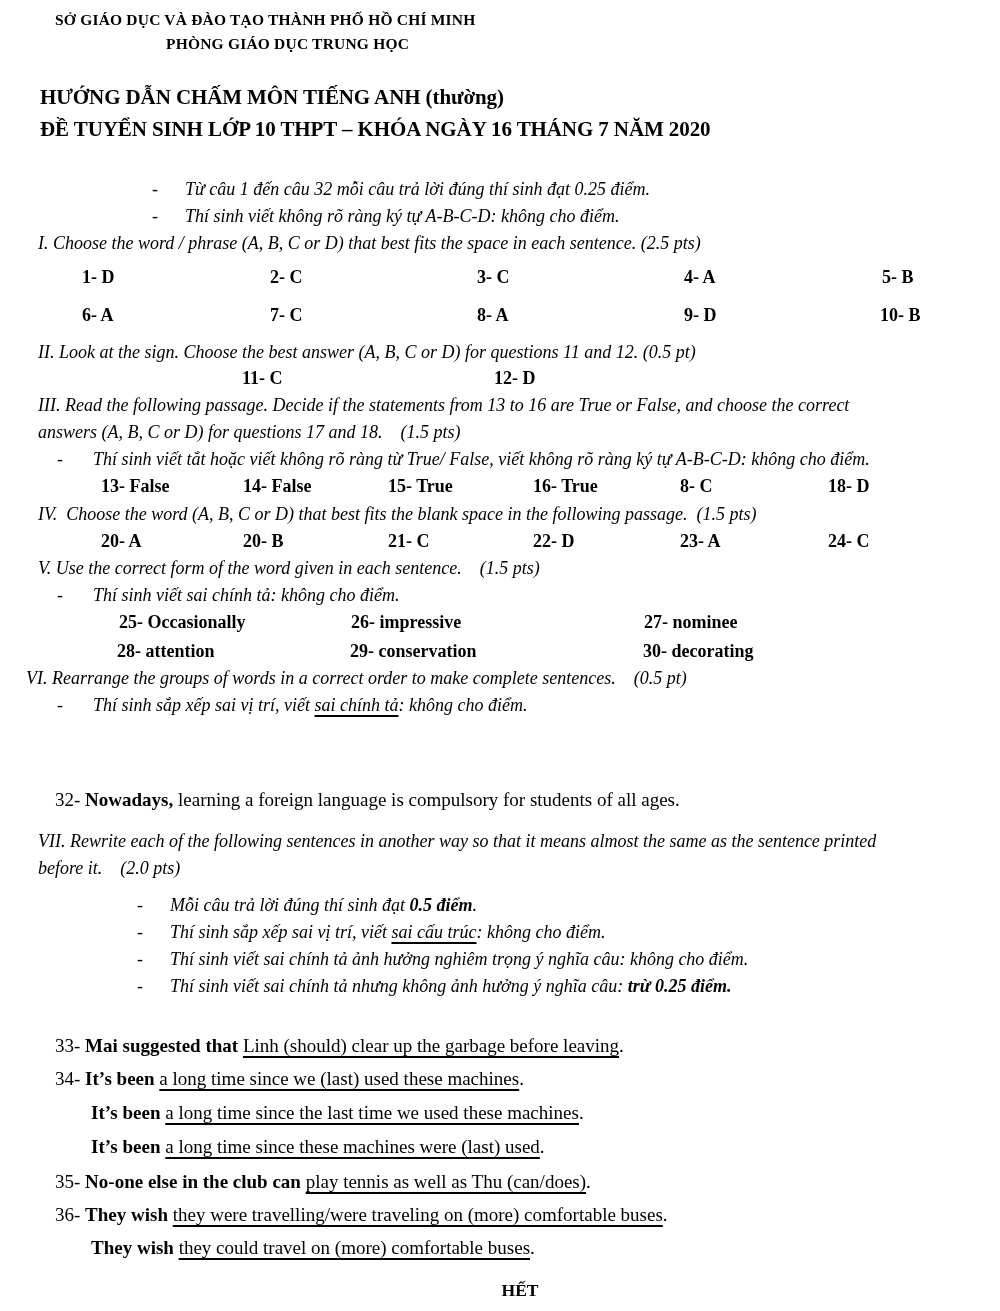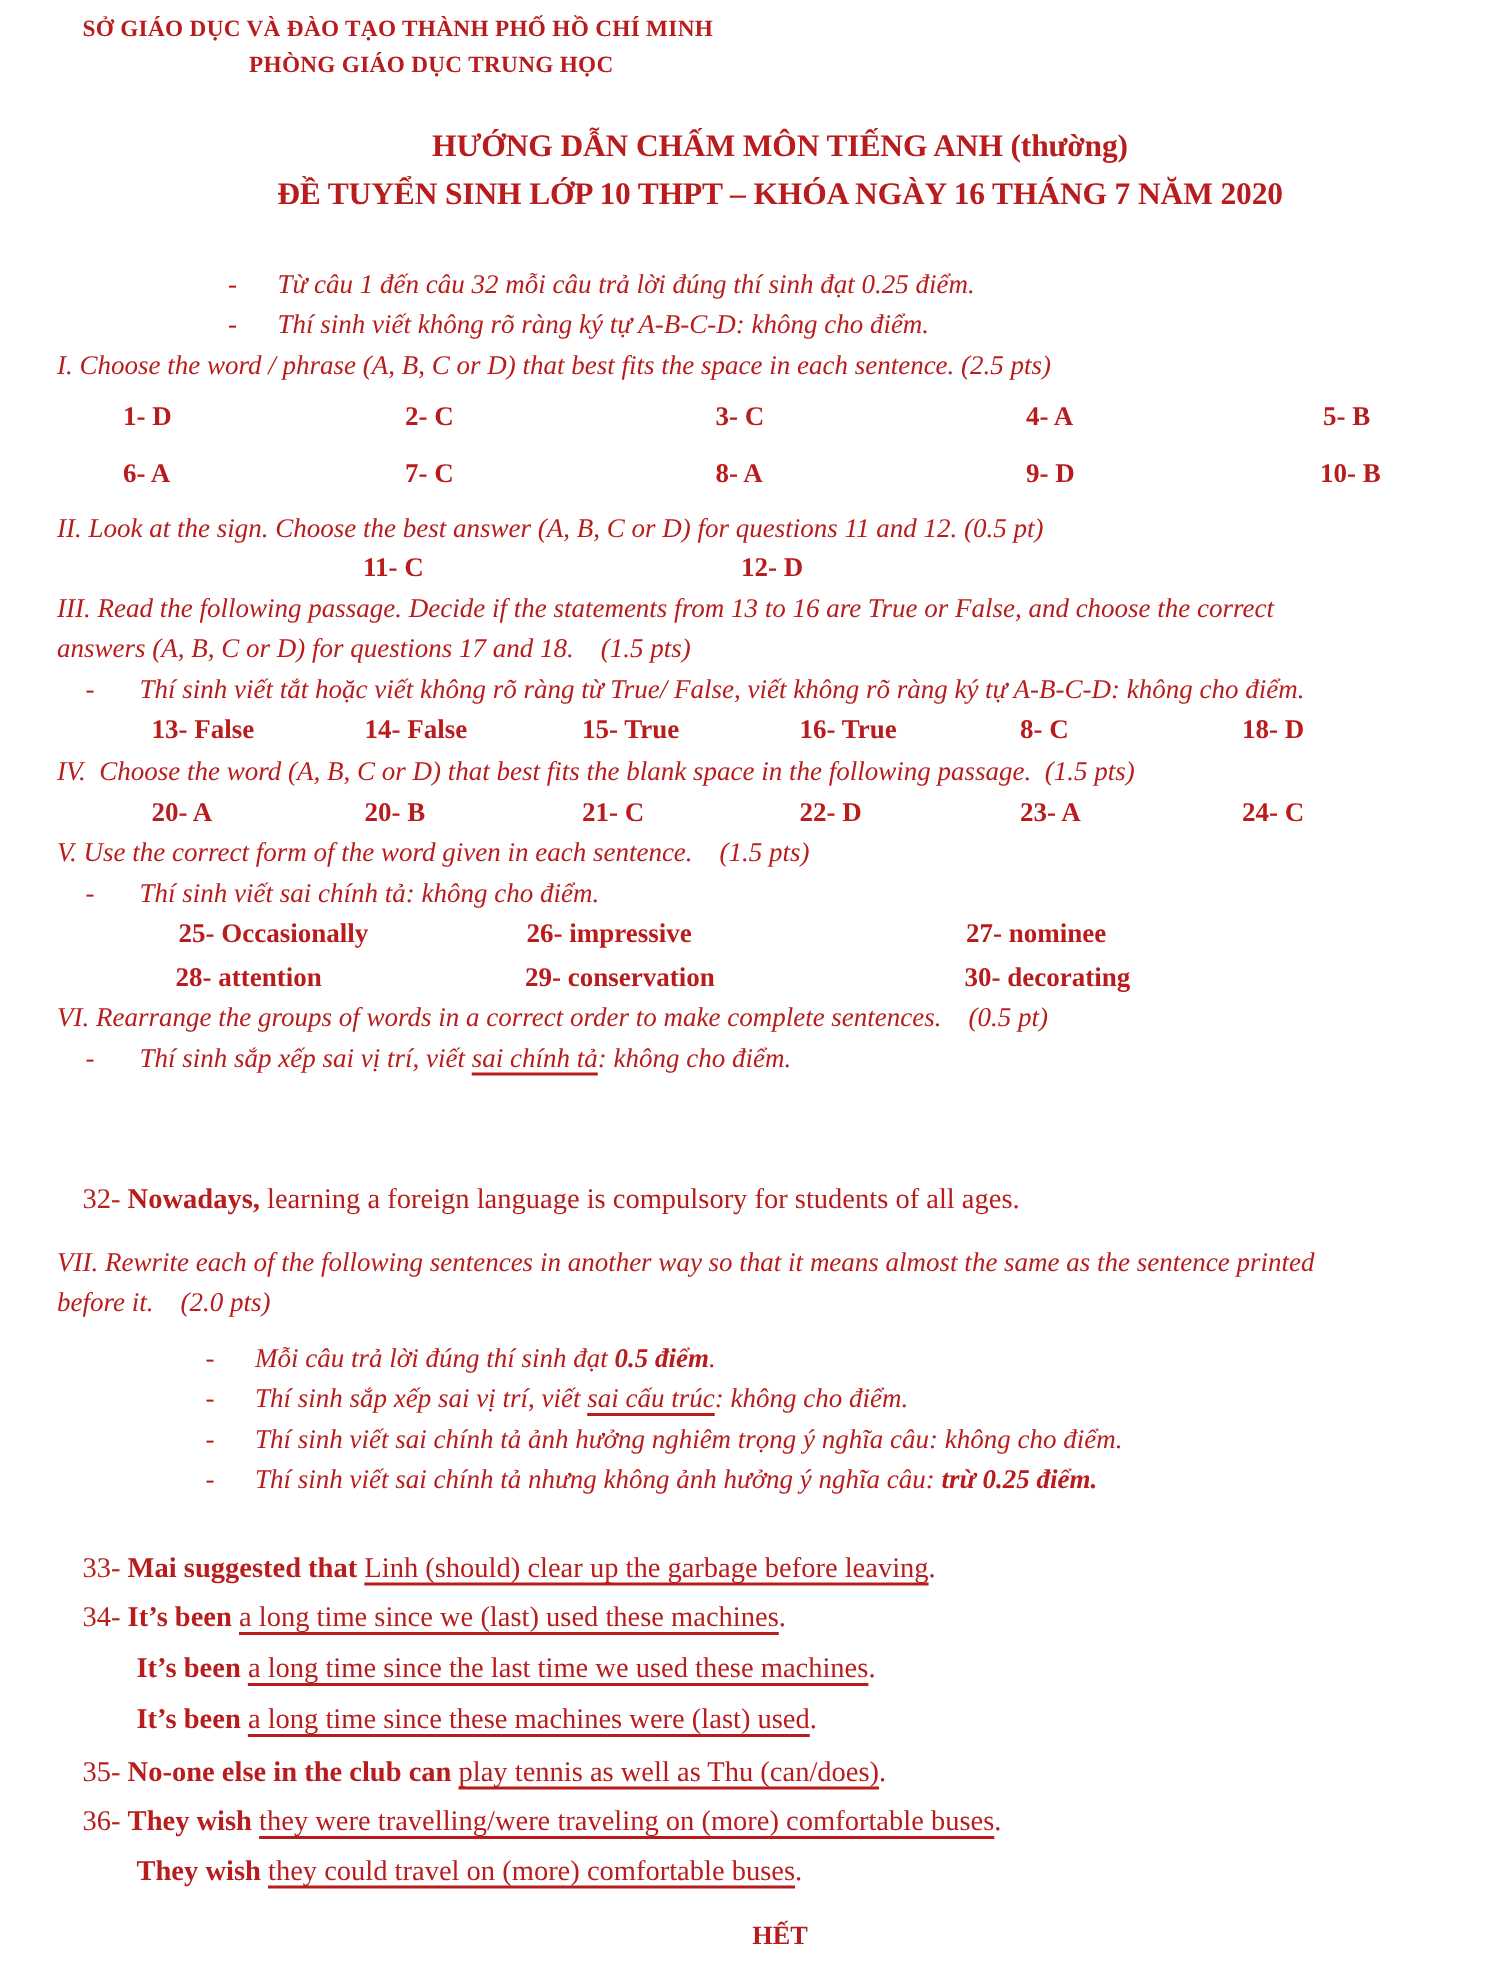--- a/index.html
+++ b/index.html
@@ -1,25 +1,25 @@
 <!DOCTYPE html>
 <html><head>
 <meta charset="utf-8">
 <style>
   html,body{margin:0;padding:0;background:#fff;}
   .page{
     position:relative;width:1000px;height:1311px;background:#ffffff;
-    font-family:"Liberation Serif","DejaVu Serif",serif;color:#b91c1c;overflow:hidden;
+    font-family:"Liberation Serif","DejaVu Serif",serif;color:#000000;overflow:hidden;
   }
   .ln{position:absolute;white-space:pre-wrap;line-height:27px;font-size:18px;}
   .cell{position:absolute;white-space:pre;top:0;}
   .b{font-weight:700;}
   .u{text-decoration:underline;text-decoration-thickness:1.6px;text-underline-offset:3.5px;}
   .org{font-weight:700;font-size:15.5px;line-height:20px;letter-spacing:0.2px;}
-  .title{font-weight:700;font-size:21px;line-height:33px;left:40px;width:960px;text-align:center;letter-spacing:-0.1px;}
+  .title{font-weight:700;font-size:21px;line-height:33px;left:40px;width:960px;text-align:left;letter-spacing:-0.1px;}
   .hd{font-weight:400;font-style:italic;font-size:18px;}
   .ans{font-weight:700;font-size:18px;margin-left:24px;}
   .sent{font-size:19px;line-height:24px;}
   .note{font-style:italic;font-size:18px;}
   .footer{font-weight:700;font-size:17.5px;left:40px;width:960px;text-align:center;}
 </style>
 </head>
 <body>
 
 <div class="page">
@@ -95,21 +95,21 @@
     <span class="cell" style="left:95px">25- Occasionally</span>
     <span class="cell" style="left:327px">26- impressive</span>
     <span class="cell" style="left:620px">27- nominee</span>
   </div>
   <div class="ln ans" style="top:638px">
     <span class="cell" style="left:93px">28- attention</span>
     <span class="cell" style="left:326px">29- conservation</span>
     <span class="cell" style="left:619px">30- decorating</span>
   </div>
 
-  <div class="ln hd" style="top:665px;left:38px">VI. Rearrange the groups of words in a correct order to make complete sentences.    (0.5 pt)</div>
+  <div class="ln hd" style="top:665px;left:26px">VI. Rearrange the groups of words in a correct order to make complete sentences.    (0.5 pt)</div>
   <div class="ln note" style="top:692px">
     <span class="cell" style="left:57px">-</span>
     <span class="cell" style="left:93px"><span>Thí sinh sắp xếp sai vị trí, viết </span><span class="u">sai chính tả</span><span>: không cho điểm.</span></span>
   </div>
   <div class="ln sent" style="top:764px;left:36px">
     <span>32- </span><span class="b">Nowadays,</span><span> learning a foreign language is compulsory for students of all ages.</span>
   </div>
 
   <div class="ln hd" style="top:828px;left:38px;width:935px">VII. Rewrite each of the following sentences in another way so that it means almost the same as the sentence printed
 before it.    (2.0 pts)</div>

